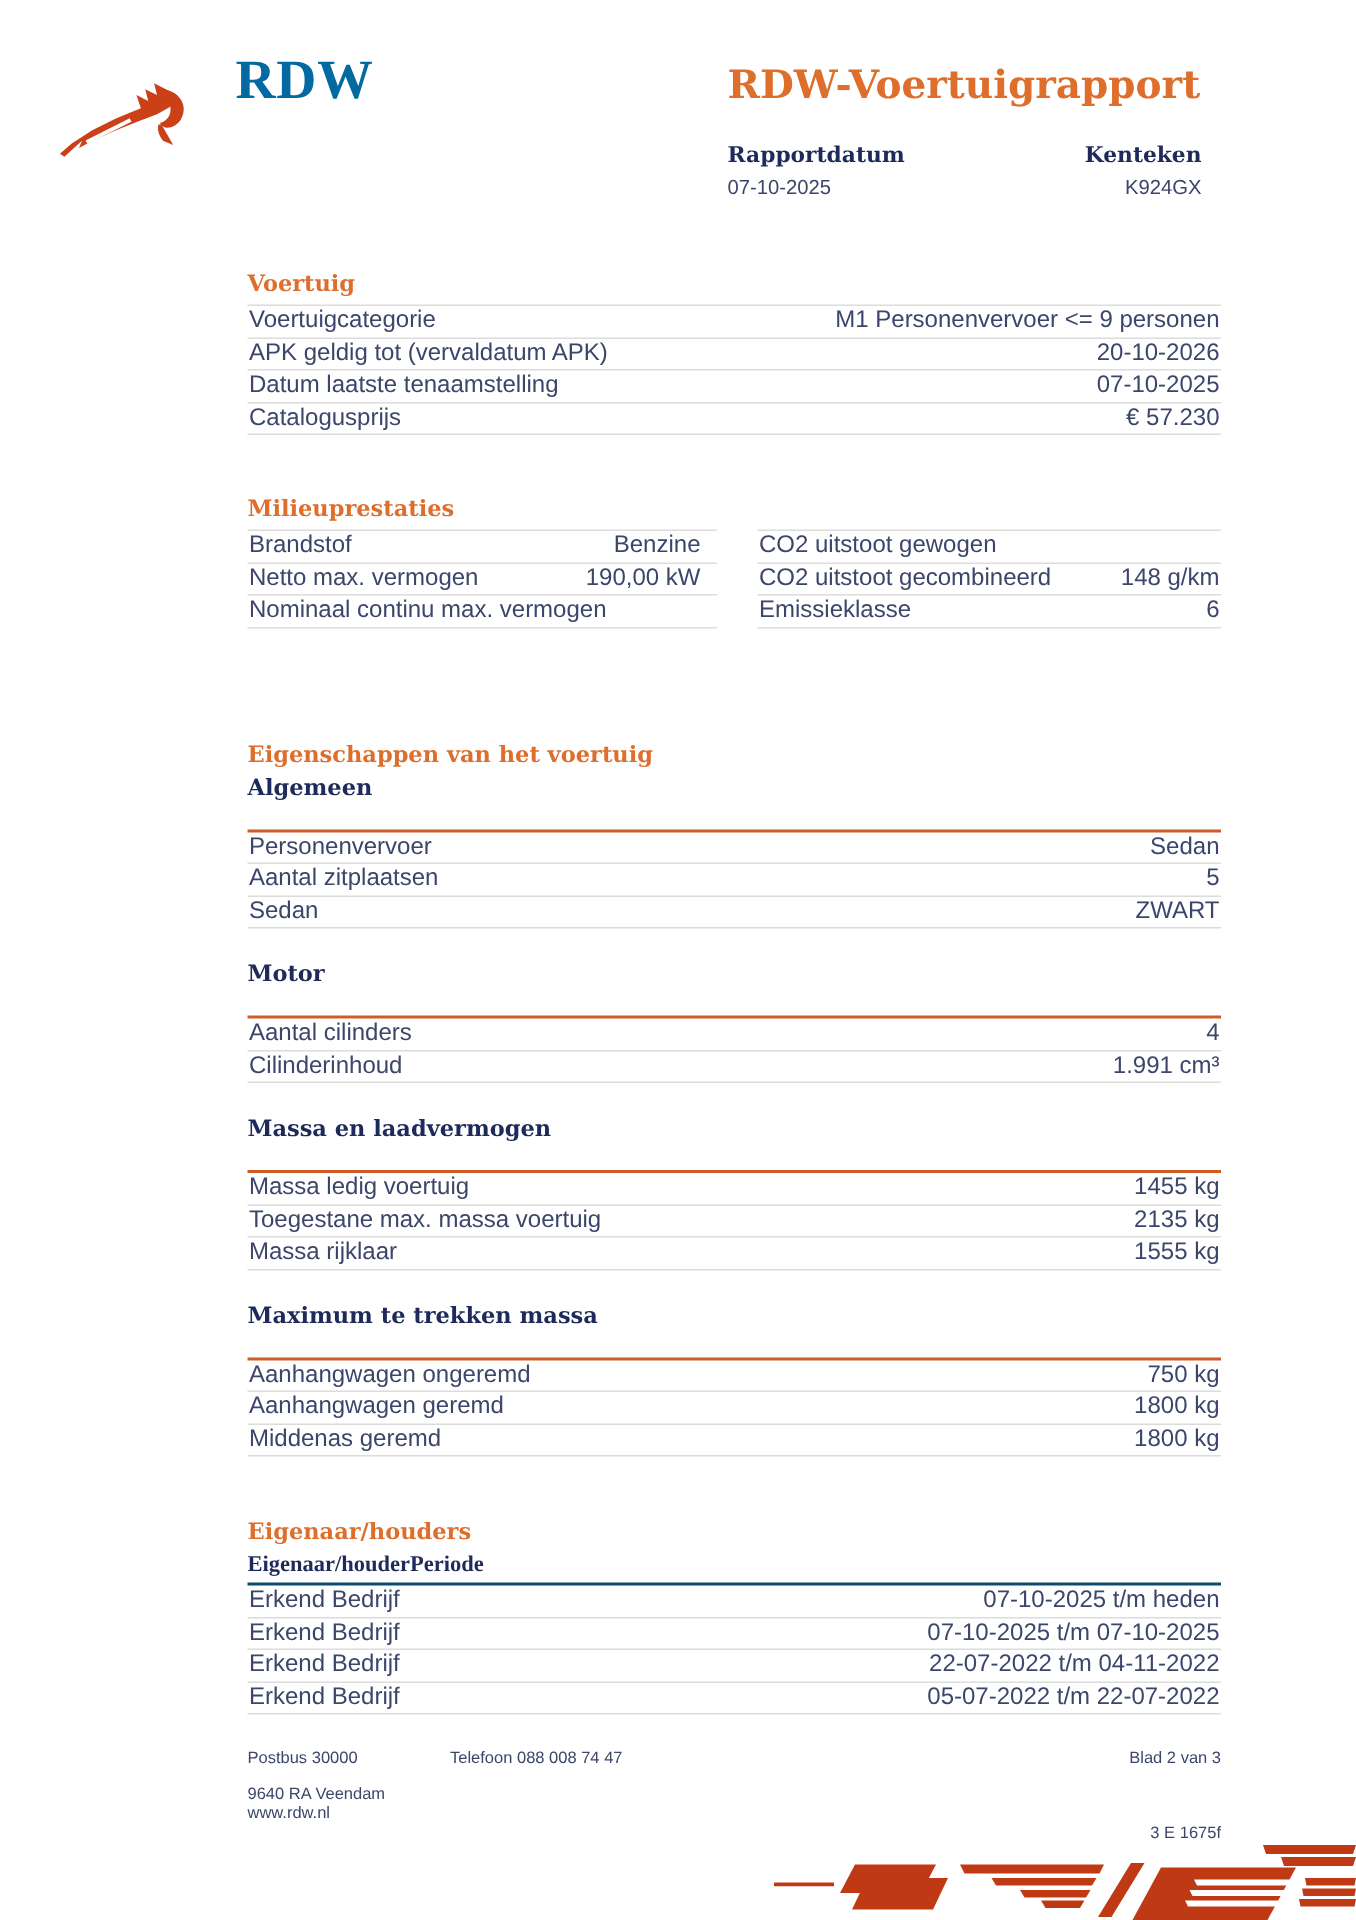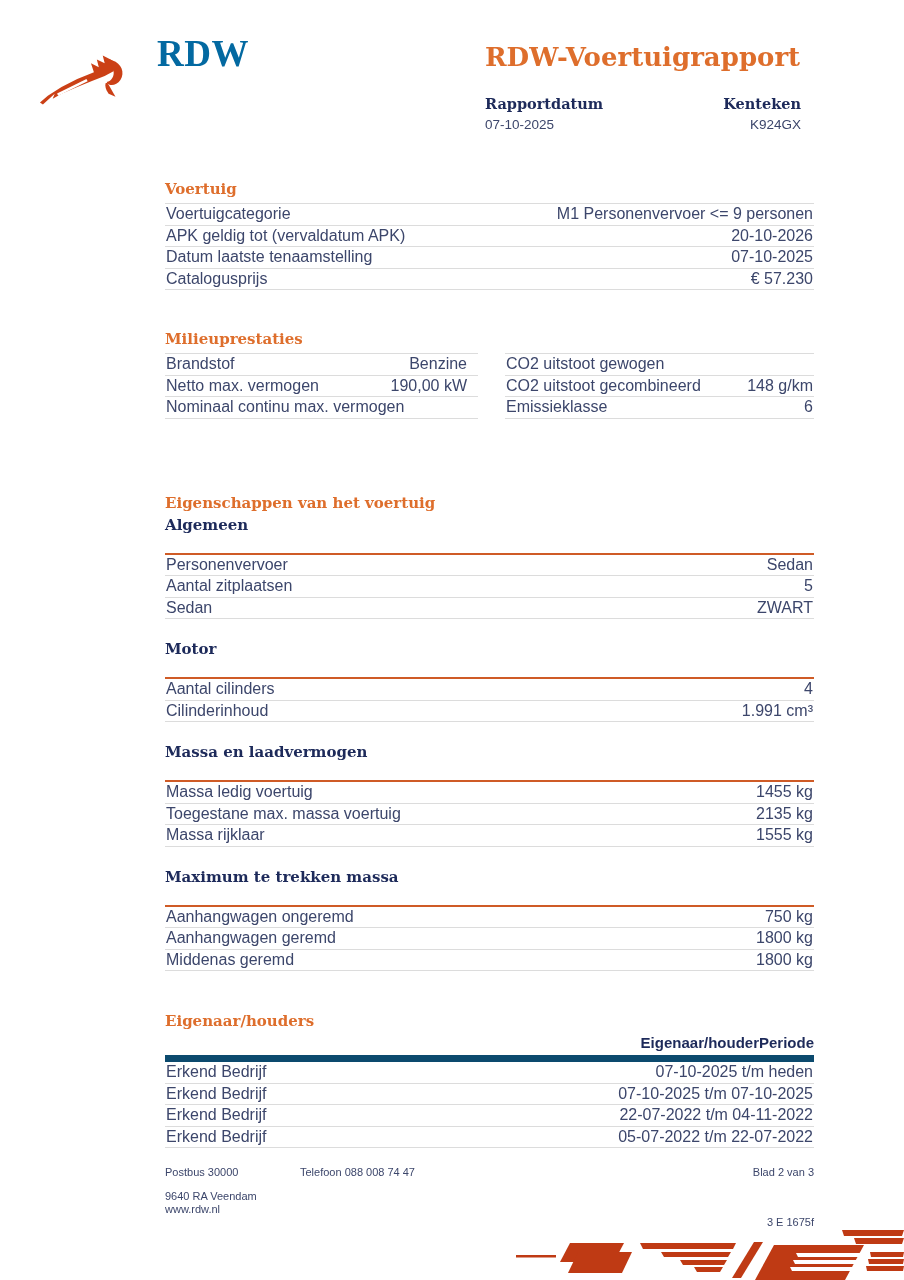--- a/index.html
+++ b/index.html
@@ -47,23 +47,23 @@
   .sec-milieu{margin-top:41px;}
   .milieu-cols{display:flex;}
   .milieu-left{width:313px;margin-right:27px;}
   .milieu-left .kv-value{padding-right:10px;}
   .milieu-right{width:309px;}
   .sec-eigenschappen{margin-top:76px;}
   .subsection{margin-top:22px;}
   .subsection:first-of-type{margin-top:0;}
   .sec-eigenaar{margin-top:42px;}
   .owner-header{
-    display:flex;justify-content:flex-end;align-items:baseline;
-    font-family:Liberation Sans, sans-serif;font-weight:bold;font-size:15px;line-height:16px;color:#1d2a5a;
-    padding-bottom:4px;border-bottom:7px solid #0c4a6e;
+    display:flex;justify-content:flex-start;align-items:baseline;
+    font-family:Liberation Serif, serif;font-weight:bold;font-size:15px;line-height:16px;color:#1d2a5a;
+    padding-bottom:4px;border-bottom:2px solid #0c4a6e;
   }
   
   .footer{position:absolute;left:165px;top:1166px;width:649px;font-size:11px;line-height:13px;color:#3c466b;}
   .footer-row{display:flex;}
   .footer-row + .footer-row{margin-top:11px;flex-direction:column;}
   .f-col1{width:135px;}
   .f-col2{flex:1;}
   .f-col3{text-align:right;}
   
   .speedlines{position:absolute;right:0;bottom:0;width:392px;height:52px;}

